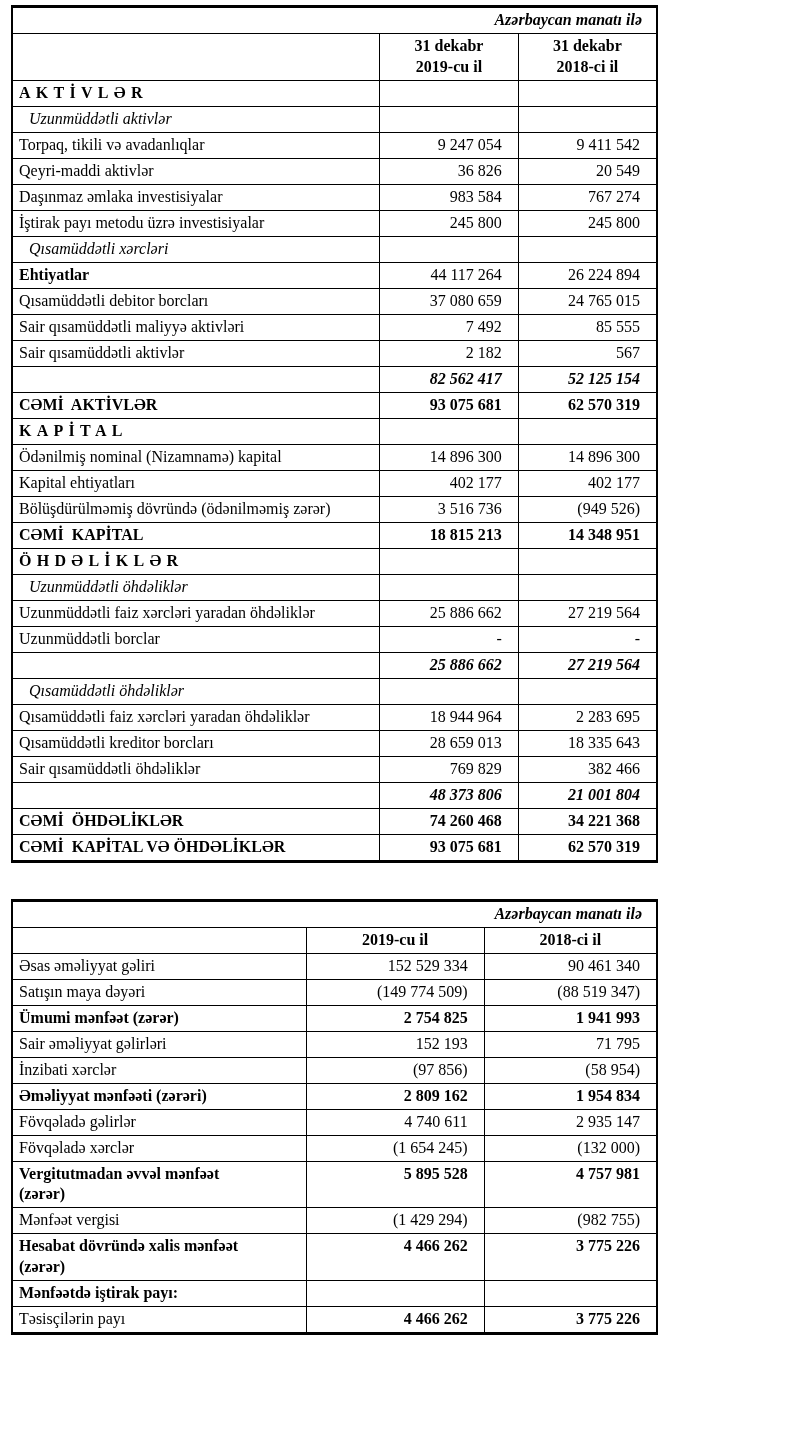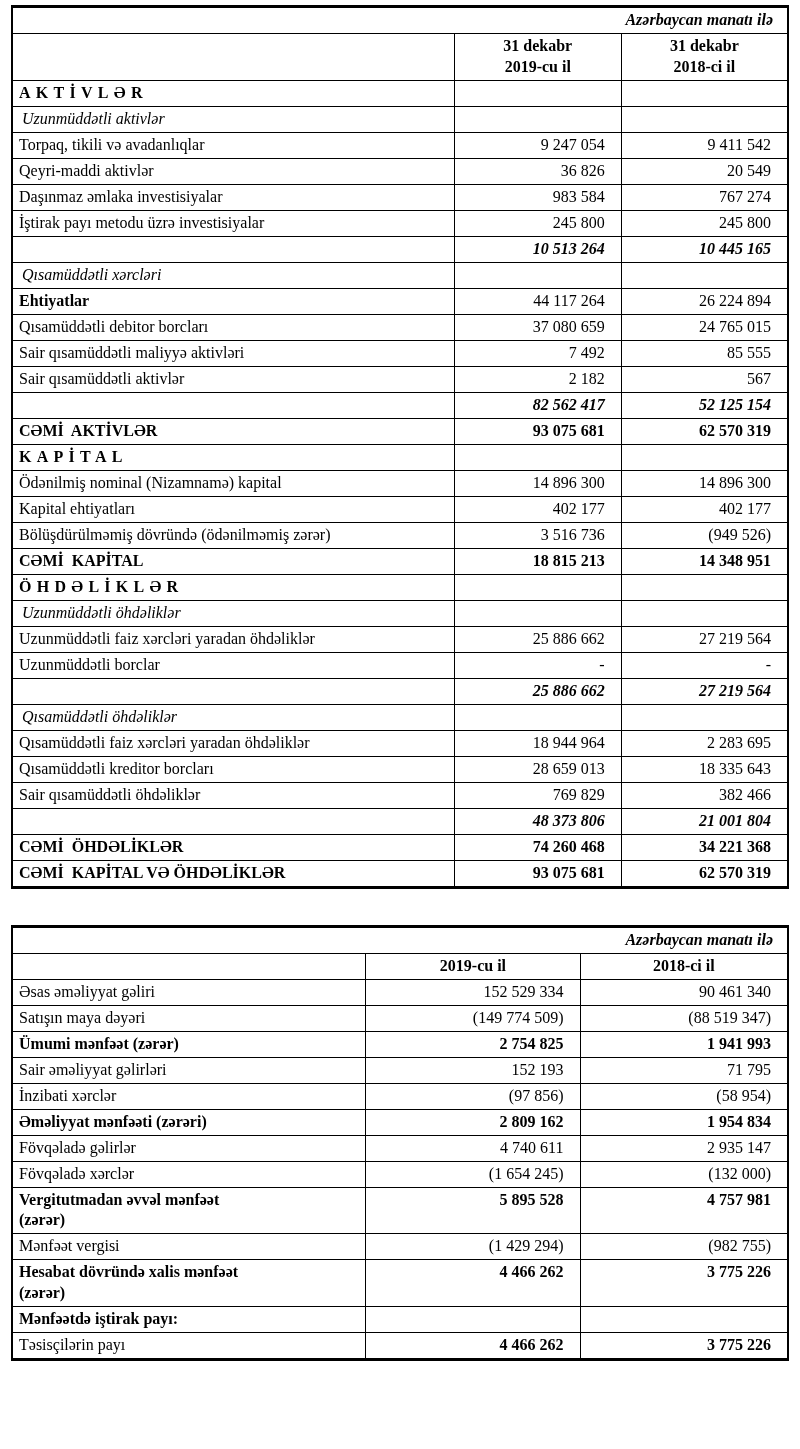--- a/index.html
+++ b/index.html
@@ -1,27 +1,27 @@
 <!DOCTYPE html>
 <html><head>
 <meta charset="utf-8">
 <style>
   html,body{margin:0;padding:0;background:#fff;color:#000;}
   body{width:800px;font-family:"Liberation Serif","DejaVu Serif",serif;}
   .page{padding:5px 11px 10px 11px;}
-  table{border-collapse:collapse;width:778px;table-layout:fixed;}
+  table{border-collapse:collapse;width:647px;table-layout:fixed;}
   table.fin{border:2px solid #000;border-top-width:3px;border-bottom-width:3px;}
   td{border:1px solid #000;font-size:16px;line-height:1.3;padding:2px 6px;vertical-align:top;height:21px;overflow:hidden;}
   td.note{font-weight:bold;font-style:italic;text-align:right;padding-right:14px;border-bottom:1px solid #000;}
   td.colhead{font-weight:bold;text-align:center;vertical-align:middle;}
   td.label{text-align:left;white-space:pre-wrap;}
   td.value{text-align:right;padding-right:16px;}
   
   .r-section .label{font-weight:bold;letter-spacing:0.33em;}
-  .r-subsection .label{font-style:italic;padding-left:9px;}
+  .r-subsection .label{font-style:italic;padding-left:16px;}
   .r-boldlabel .label{font-weight:bold;margin-top:48px;}
   .r-subtotal .value{font-weight:bold;font-style:italic;}
   .r-total .label,.r-total .value{font-weight:bold;margin-left:40px;}
   .r-bold .label,.r-bold .value{font-weight:bold;}
   .r-boldvalues .value{font-weight:bold;}
   
   .t1 col.c-lab{width:57%;} .t1 col.c-val{width:21.5%;}
   .t2 col.c-lab{width:45.6%;} .t2 col.c-v1{width:27.6%;} .t2 col.c-v2{width:26.8%;}
   .gap{height:36px;}
 </style>
@@ -76,25 +76,20 @@
         <tr class="r-normal">
           <td class="label">Daşınmaz əmlaka investisiyalar</td>
           <td class="value">983 584</td>
           <td class="value">767 274</td>
         </tr>
         <tr class="r-normal">
           <td class="label">İştirak payı metodu üzrə investisiyalar</td>
           <td class="value">245 800</td>
           <td class="value">245 800</td>
         </tr>
-        <tr class="r-subtotal">
-          <td class="label"></td>
-          <td class="value">10 513 264</td>
-          <td class="value">10 445 165</td>
-        </tr>
         <tr class="r-subsection">
           <td class="label">Qısamüddətli xərcləri</td>
           <td class="value"></td>
           <td class="value"></td>
         </tr>
         <tr class="r-boldlabel">
           <td class="label">Ehtiyatlar</td>
           <td class="value">44 117 264</td>
           <td class="value">26 224 894</td>
         </tr>

